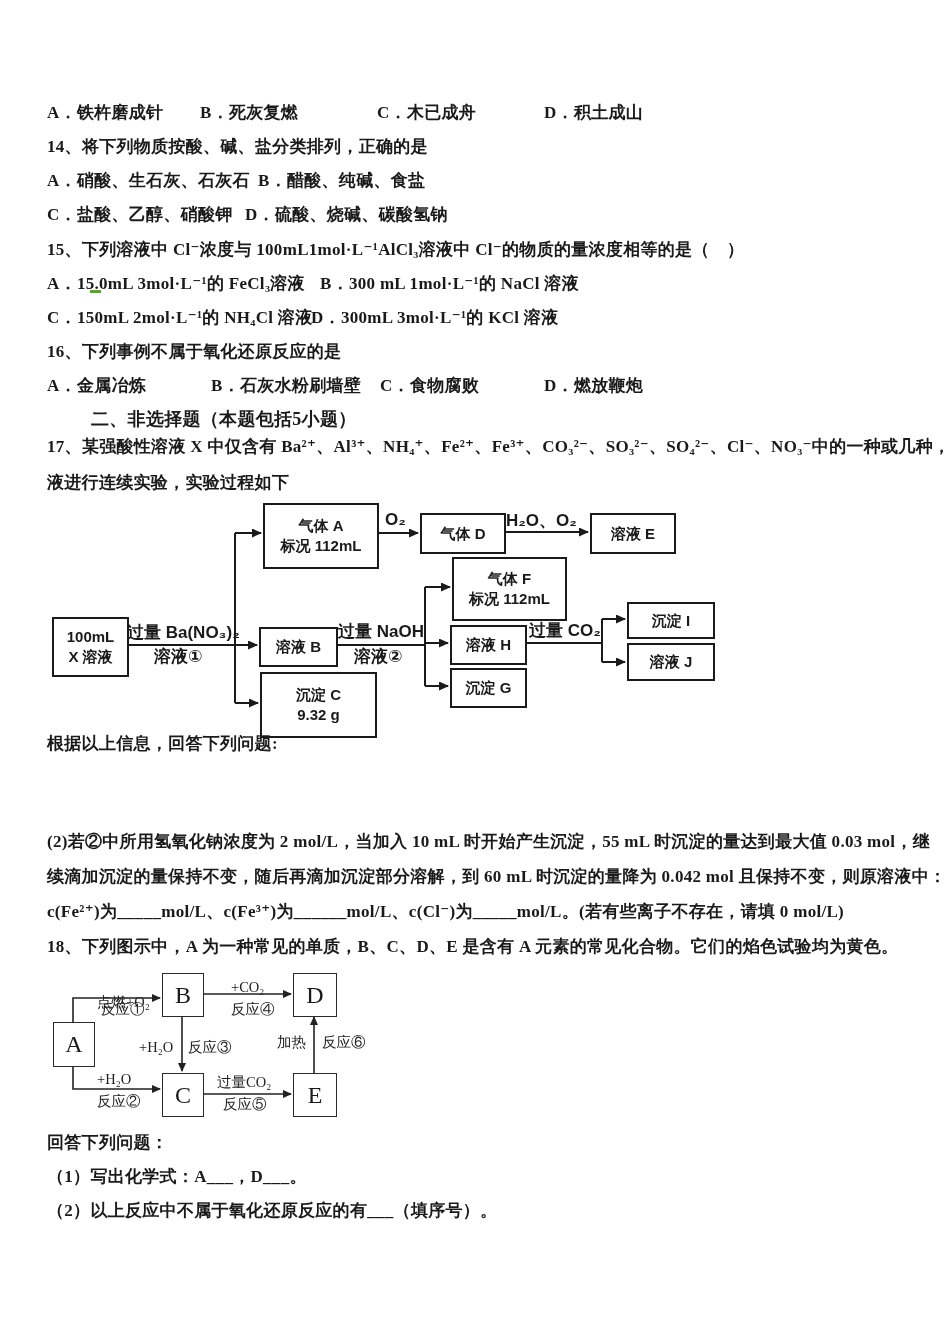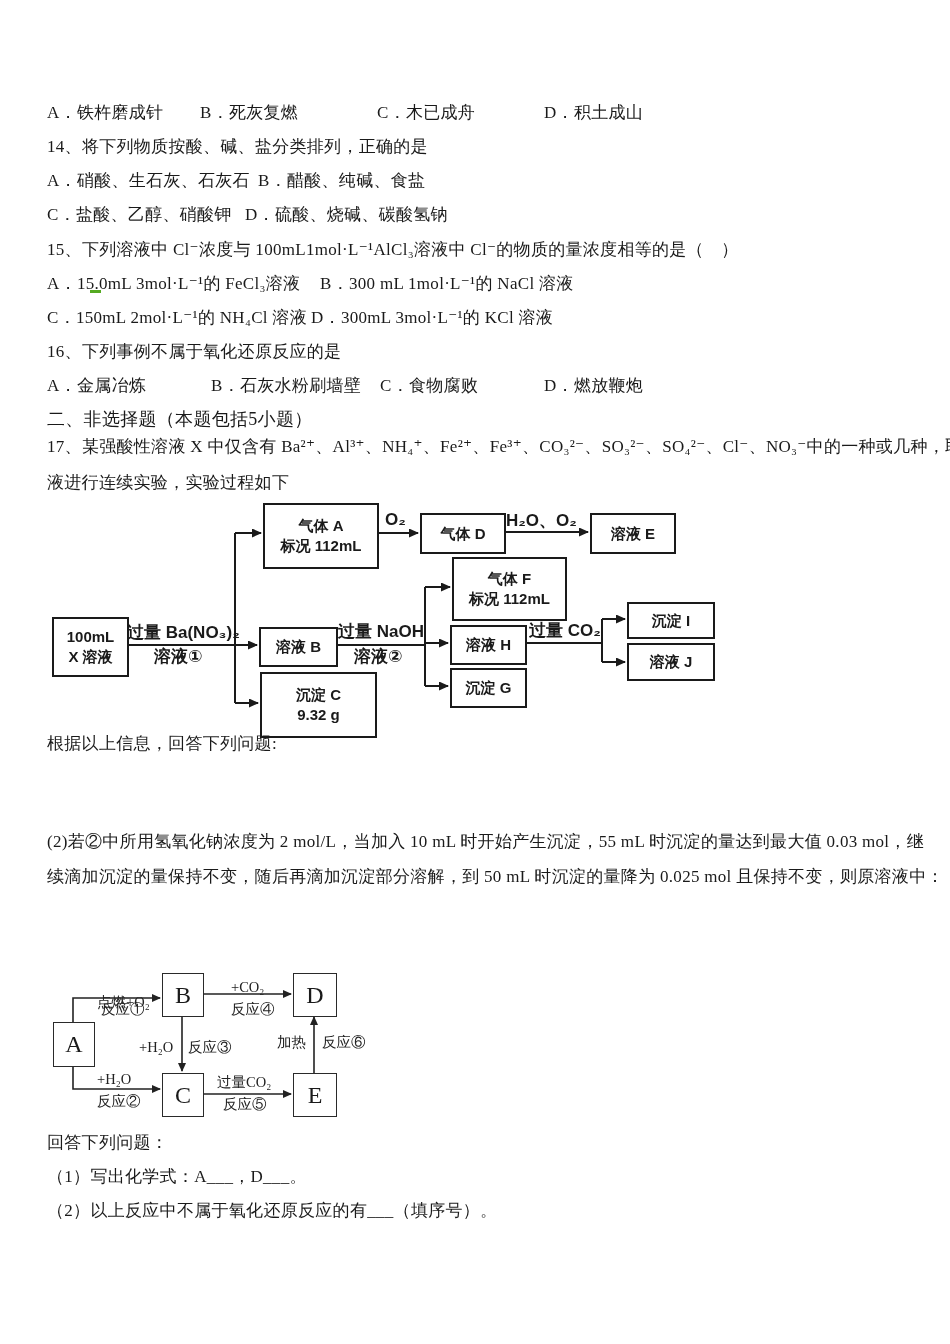--- a/index.html
+++ b/index.html
@@ -3,24 +3,24 @@
 <meta charset="utf-8">
 <style>
   html,body{margin:0;padding:0;background:#e8e8e8;}
   .page{
     position:relative;width:950px;height:1344px;background:#ffffff;
     margin:0 auto;overflow:hidden;
     font-family:"Liberation Serif","DejaVu Serif",serif;
     color:#1a1a1a;
   }
   .txt{
-    position:absolute;font-size:17px;line-height:20px;font-weight:400;
+    position:absolute;font-size:17px;line-height:20px;font-weight:700;
     letter-spacing:0.3px;white-space:pre;
   }
-  .sect{font-size:18px;}
+  .sect{font-size:18px;margin-left:44px;}
   .spellmark{position:absolute;width:11px;height:3px;background:#55aa22;}
   
   .flow{position:absolute;left:50px;top:503px;width:665px;height:242px;}
   .fbox{
     position:absolute;border:2px solid #1a1a1a;background:#fff;
     display:flex;flex-direction:column;align-items:center;justify-content:center;
     font-family:"Liberation Sans","DejaVu Sans",sans-serif;
     font-weight:700;font-size:15px;line-height:20px;white-space:nowrap;
   }
   .flabel{
@@ -131,22 +131,24 @@
     <div class="flabel" style="left:104px;top:146px">溶液①</div>
     <div class="flabel" style="left:335px;top:9px">O₂</div>
     <div class="flabel" style="left:456px;top:10px">H₂O、O₂</div>
     <div class="flabel" style="left:288px;top:121px">过量 NaOH</div>
     <div class="flabel" style="left:304px;top:146px">溶液②</div>
     <div class="flabel" style="left:479px;top:120px">过量 CO₂</div>
   </div>
 
   <span class="txt" style="left:47px;top:734px">根据以上信息，回答下列问题:</span>
   <span class="txt" style="left:47px;top:832px">(2)若②中所用氢氧化钠浓度为 2 mol/L，当加入 10 mL 时开始产生沉淀，55 mL 时沉淀的量达到最大值 0.03 mol，继</span>
-  <span class="txt" style="left:47px;top:867px">续滴加沉淀的量保持不变，随后再滴加沉淀部分溶解，到 50 mL 时沉淀的量降为 0.025 mol 且保持不变，则原溶液中：</span>
+  <span class="txt" style="left:47px;top:867px">续滴加沉淀的量保持不变，随后再滴加沉淀部分溶解，到 60 mL 时沉淀的量降为 0.042 mol 且保持不变，则原溶液中：</span>
+  <span class="txt" style="left:47px;top:902px">c(Fe²⁺)为_____mol/L、c(Fe³⁺)为______mol/L、c(Cl⁻)为_____mol/L。(若有些离子不存在，请填 0 mol/L)</span>
 
+  <span class="txt" style="left:47px;top:937px">18、下列图示中，A 为一种常见的单质，B、C、D、E 是含有 A 元素的常见化合物。它们的焰色试验均为黄色。</span>
 
   <div class="diag">
     <svg class="overlay" width="345" height="152" viewBox="0 0 345 152">
       <defs>
         <marker id="ah2" markerWidth="10" markerHeight="8" refX="8" refY="4" orient="auto" markerUnits="userSpaceOnUse">
           <path d="M0,0 L9,4 L0,8 z" fill="#222"></path>
         </marker>
       </defs>
       <polyline points="28,52 28,28 115,28" fill="none" stroke="#222" stroke-width="1.6" marker-end="url(#ah2)"></polyline>
       <polyline points="28,95 28,119 115,119" fill="none" stroke="#222" stroke-width="1.6" marker-end="url(#ah2)"></polyline>

